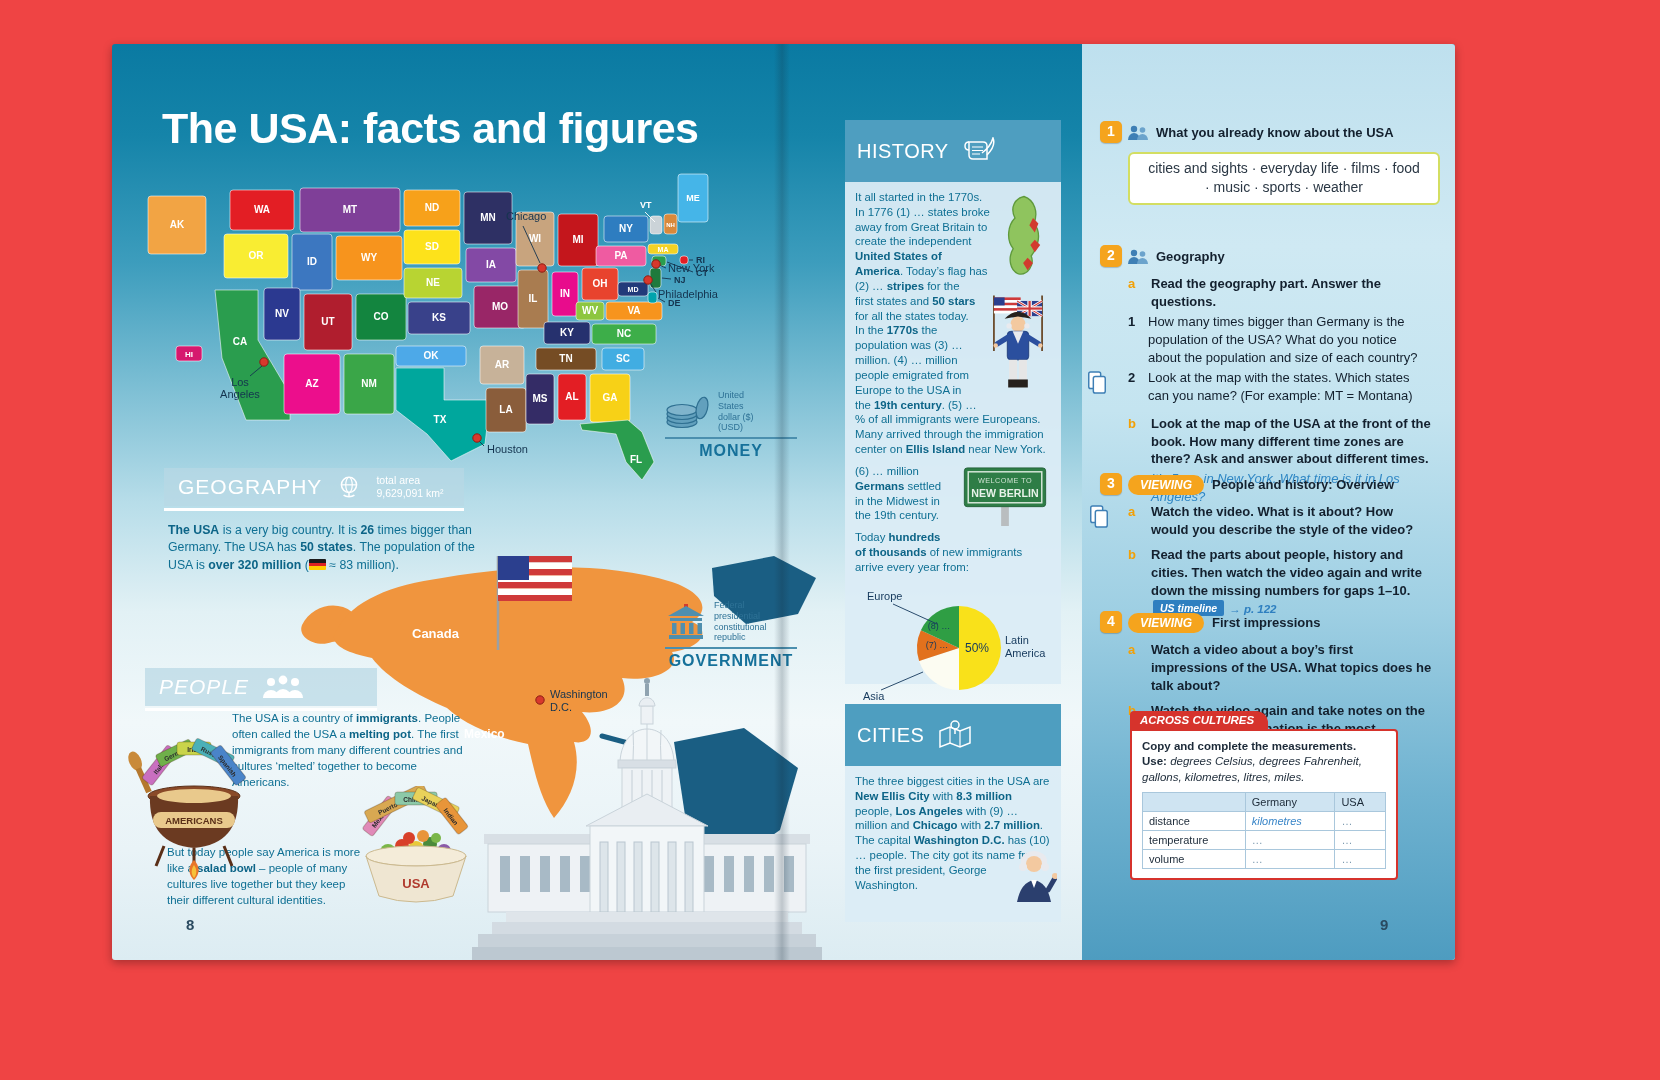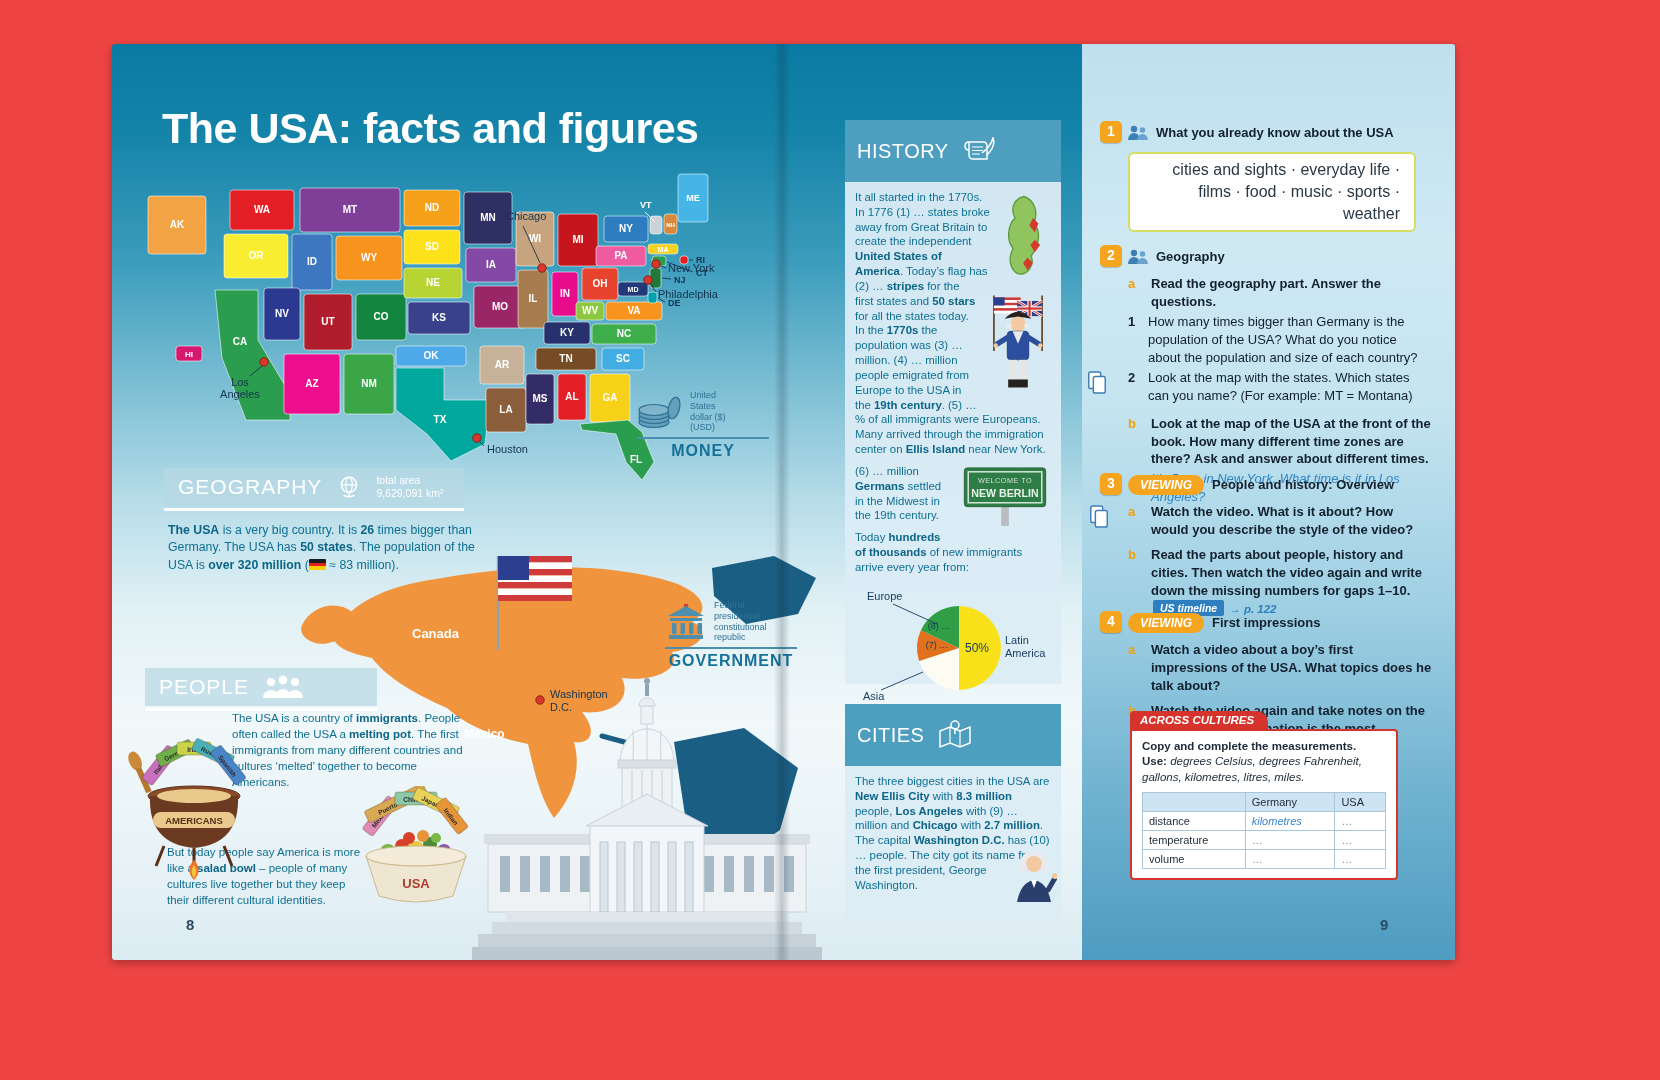--- a/index.html
+++ b/index.html
@@ -42,22 +42,22 @@
   .piewrap{clear:both;padding-top:2px;}
   .gw{position:absolute;right:4px;bottom:2px;}
   
   .ex{position:absolute;width:332px;padding-left:28px;box-sizing:border-box;color:#13202e;font-size:13px;line-height:1.38;}
   .num{position:absolute;left:0;top:-1px;width:22px;height:22px;background:#f5a41d;border-radius:5px;color:#fff;
     font-weight:bold;font-size:14px;display:flex;align-items:center;justify-content:center;box-shadow:0 1px 1px rgba(0,0,0,.2);}
   .exhead{display:flex;align-items:center;gap:8px;min-height:22px;}
   .extitle{font-weight:bold;}
   .pill{background:#f5a41d;color:#fff;font-weight:bold;font-style:italic;font-size:12px;padding:2px 12px;border-radius:10px;}
   .exintro{margin-top:2px;}
-  .topicsbox{margin-top:8px;width:288px;box-sizing:border-box;background:#fff;border:2px solid #d3de62;border-radius:6px;
-    padding:5px 14px;text-align:right;font-size:16px;color:#2a3744;}
+  .topicsbox{margin-top:8px;width:312px;box-sizing:border-box;background:#fff;border:2px solid #d3de62;border-radius:6px;
+    padding:5px 14px;text-align:center;font-size:14px;color:#2a3744;}
   .abrow{display:flex;gap:10px;margin-top:7px;position:relative;}
   .ab{color:#f2a007;font-weight:bold;flex:0 0 13px;}
   .qrow{display:flex;gap:8px;margin-top:2px;position:relative;}
   .qn{font-weight:bold;flex:0 0 12px;}
   .pgicon{position:absolute;left:-42px;top:1px;}
   .example{margin:2px 0 0 23px;font-style:italic;color:#2e86c4;}
   .tl-badge{display:inline-block;background:#2e7fc0;color:#fff;font-style:italic;font-weight:bold;font-size:10.5px;
     padding:1px 7px;border-radius:2px;margin-left:2px;vertical-align:1px;}
   .tl-ref{color:#2e7fc0;font-style:italic;font-weight:bold;font-size:11.5px;margin-left:5px;}
   
@@ -246,21 +246,21 @@
     </svg>
     <span class="small">
       <span>total area</span><br>
       <span>9,629,091 km²</span>
     </span>
   </div>
   <div class="abs geo-body">
     <span><b>The USA</b> is a very big country. It is <b>26</b> times bigger than Germany. The USA has <b>50 states</b>. The population of the USA is <b>over 320 million</b> (</span><span class="deflag"></span><span> ≈ 83 million).</span>
   </div>
 
-  <div class="abs banner" style="left:33px;top:624px;width:232px;">
+  <div class="abs banner" style="left:33px;top:624px;width:232px;font-style:italic;">
     <span class="bt">PEOPLE</span>
     <svg width="40" height="24" viewBox="0 0 40 24">
       <circle cx="8" cy="7" r="4" fill="#fff"></circle>
           <path d="M0 23 a8 8 0 0 1 16 0 z" fill="#fff"></path>
       <circle cx="20" cy="5" r="4.4" fill="#fff"></circle>
           <path d="M11.5 23 a8.5 9 0 0 1 17 0 z" fill="#fff"></path>
       <circle cx="32" cy="7" r="4" fill="#fff"></circle>
           <path d="M24 23 a8 8 0 0 1 16 0 z" fill="#fff"></path>
     </svg>
   </div>
@@ -335,21 +335,21 @@
         <circle cx="80" cy="58" r="7" fill="#4a8a3a"></circle>
     <circle cx="94" cy="65" r="7" fill="#8a5aa8"></circle>
         <circle cx="59" cy="52" r="6" fill="#d8402a"></circle>
     <circle cx="73" cy="50" r="6" fill="#e8953a"></circle>
         <circle cx="86" cy="52" r="5" fill="#7ab648"></circle>
     <ellipse cx="66" cy="70" rx="50" ry="10" fill="#f4ecd9" stroke="#cbb98f"></ellipse>
     <path d="M16 70 A50 10 0 0 0 116 70 L103 110 Q66 122 29 110 Z" fill="#efe6d2" stroke="#cbb98f"></path>
     <text x="66" y="102" text-anchor="middle" font-size="13" font-weight="bold" fill="#b03a2e">USA</text>
   </svg>
 
-  <div class="abs mg" style="left:525px;top:346px;">
+  <div class="abs mg" style="left:553px;top:346px;">
     <div class="row">
       <svg width="46" height="36" viewBox="0 0 46 36">
         <ellipse cx="17" cy="28" rx="15" ry="5.5" fill="#62a0bd" stroke="#2e6f91" stroke-width="1.2"></ellipse>
         <ellipse cx="17" cy="24" rx="15" ry="5.5" fill="#62a0bd" stroke="#2e6f91" stroke-width="1.2"></ellipse>
         <ellipse cx="17" cy="20" rx="15" ry="5.5" fill="#62a0bd" stroke="#2e6f91" stroke-width="1.2"></ellipse>
         <ellipse cx="17" cy="16" rx="15" ry="5.5" fill="#7fb4cc" stroke="#2e6f91" stroke-width="1.2"></ellipse>
         <ellipse cx="37" cy="14" rx="5.5" ry="11" fill="#62a0bd" stroke="#2e6f91" stroke-width="1.2" transform="rotate(14 37 14)"></ellipse>
       </svg>
       <span class="cap">United<br>States<br>dollar ($)<br>(USD)</span>
     </div>

